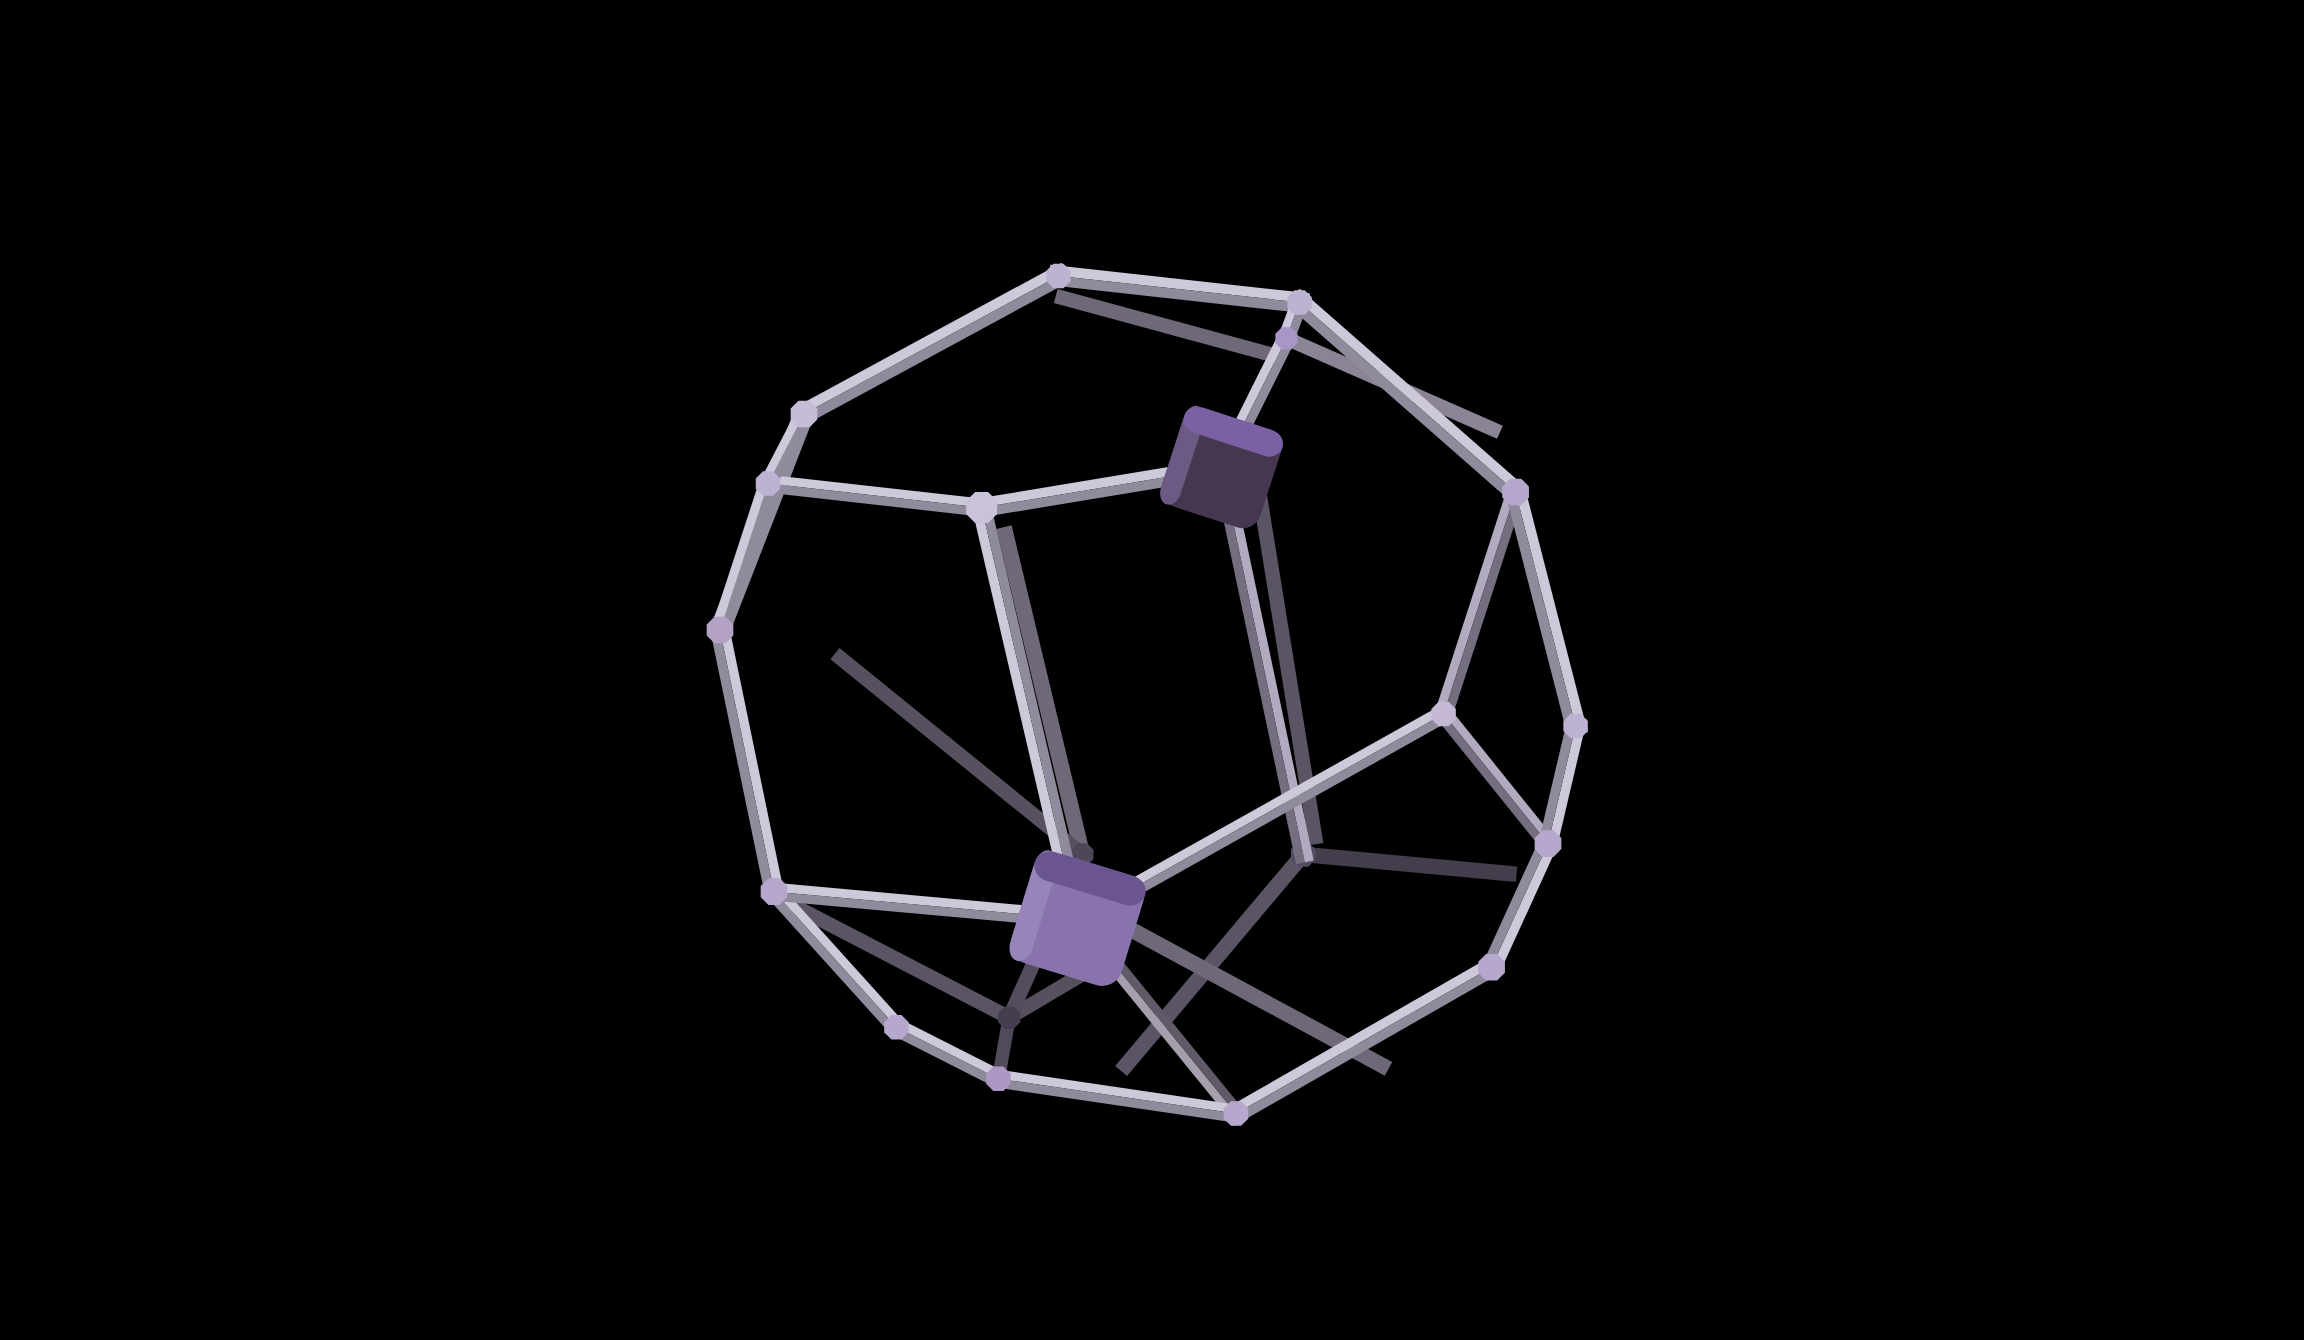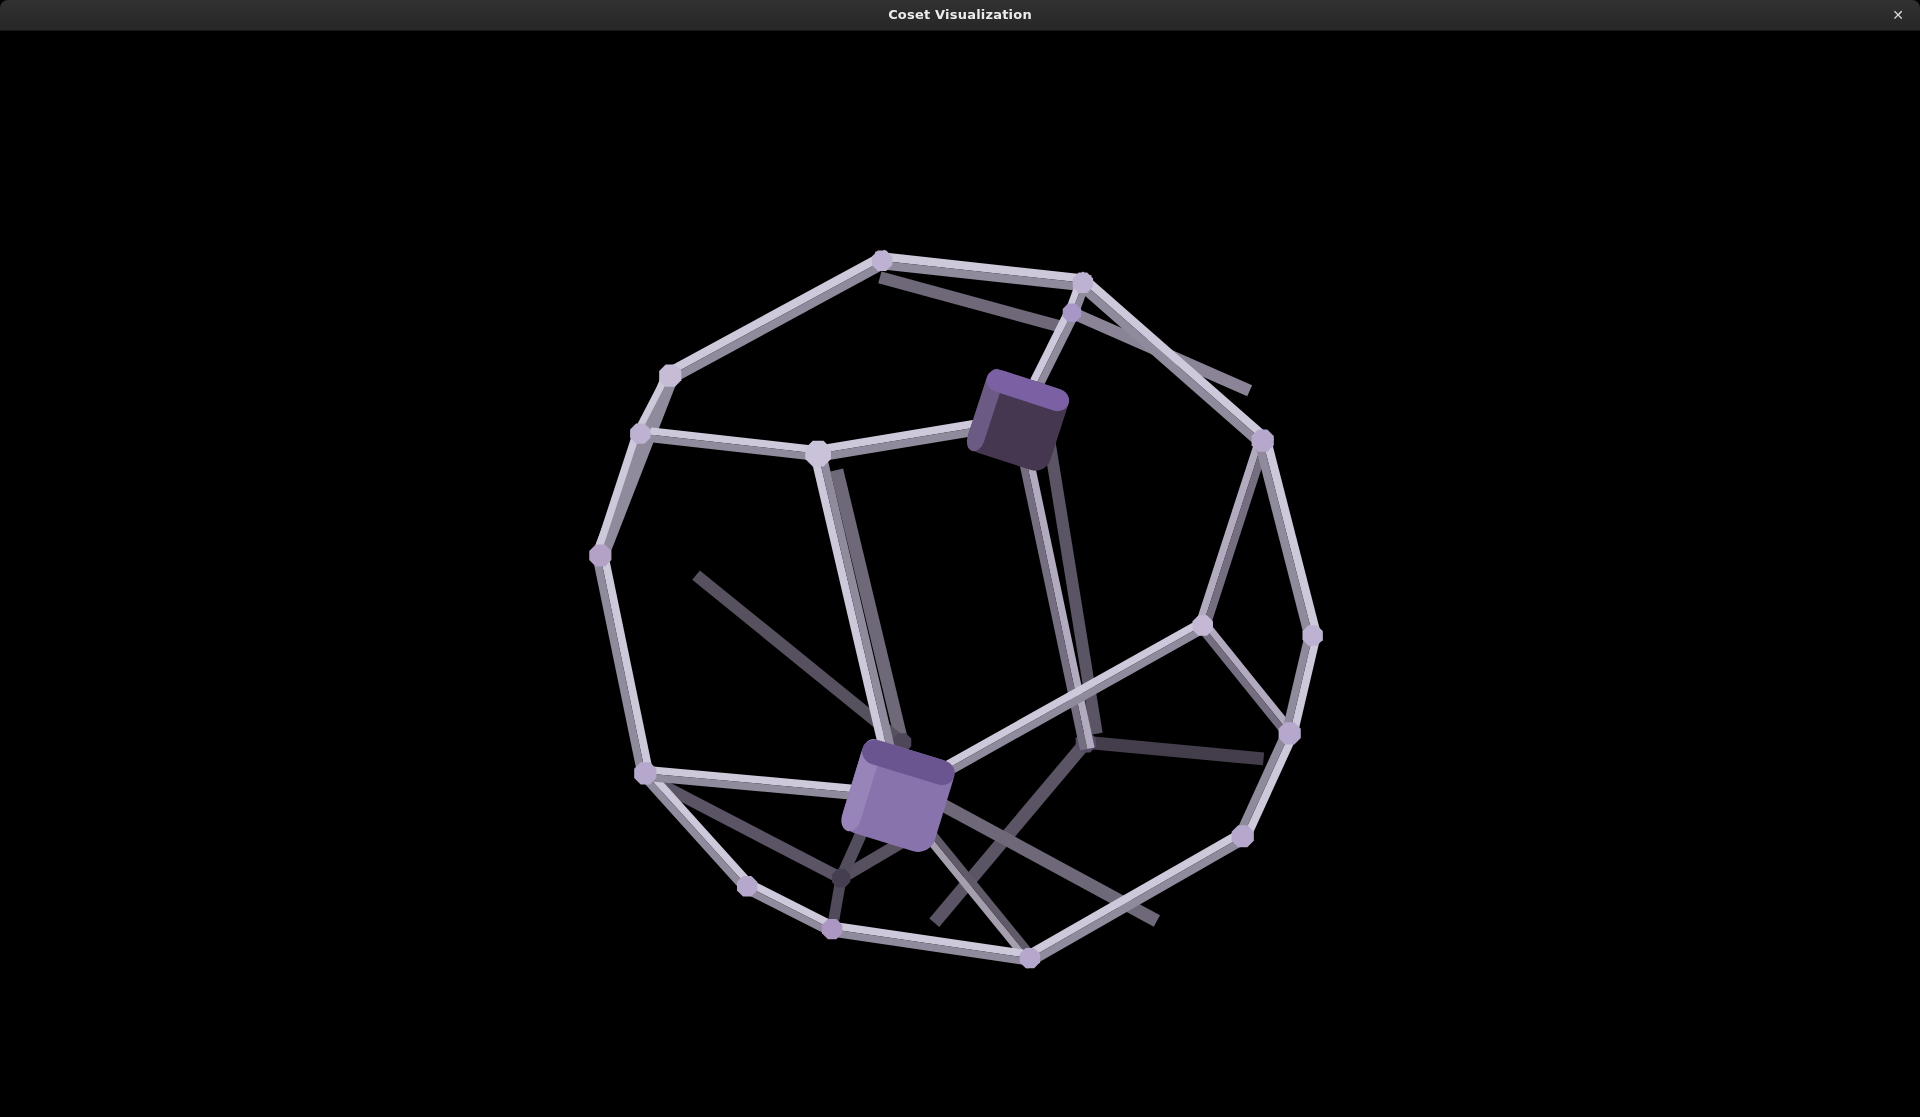--- a/index.html
+++ b/index.html
@@ -20,24 +20,20 @@
     position:absolute;right:10px;top:3px;width:24px;height:24px;
     background:none;border:none;color:#d8d8d8;font-size:14px;line-height:24px;
     text-align:center;padding:0;cursor:pointer;border-radius:50%;
   }
   .viewport{display:block;background:#000;}
 </style>
 </head>
 <body>
 
 <div class="window">
-  <div class="titlebar">
-    <div class="title">Coset Visualization</div>
-    <button class="close-btn"><span>✕</span></button>
-  </div>
   <svg class="viewport" width="1920" height="1087" viewBox="0 0 1920 1087" xmlns="http://www.w3.org/2000/svg">
     <rect x="0" y="0" width="1920" height="1087" fill="#000000"></rect>
     <g id="g-back">
         <polygon points="881.4,240.8 1071.8,292.6 1068.6,304.2 878.2,252.4" fill="#6e6878"></polygon>
         <polygon points="1069.5,274.3 1252.4,354.7 1247.5,365.7 1064.6,285.3" fill="#8a8496"></polygon>
         <polygon points="1054.1,401.7 1102.8,702.4 1090.9,704.3 1042.2,403.6" fill="#5a5464"></polygon>
         <polygon points="1080.8,705.0 1264.4,722.1 1263.2,735.0 1079.6,717.9" fill="#433d4c"></polygon>
         <polygon points="1084.8,703.3 929.3,888.3 939.2,896.7 1094.7,711.7" fill="#5a5464"></polygon>
         <polygon points="945.0,768.5 1160.2,885.1 1154.0,896.5 938.8,779.9" fill="#6e6878"></polygon>
         <polygon points="913.6,798.1 833.3,845.6 839.4,855.9 919.7,808.4" fill="#57505f"></polygon>

